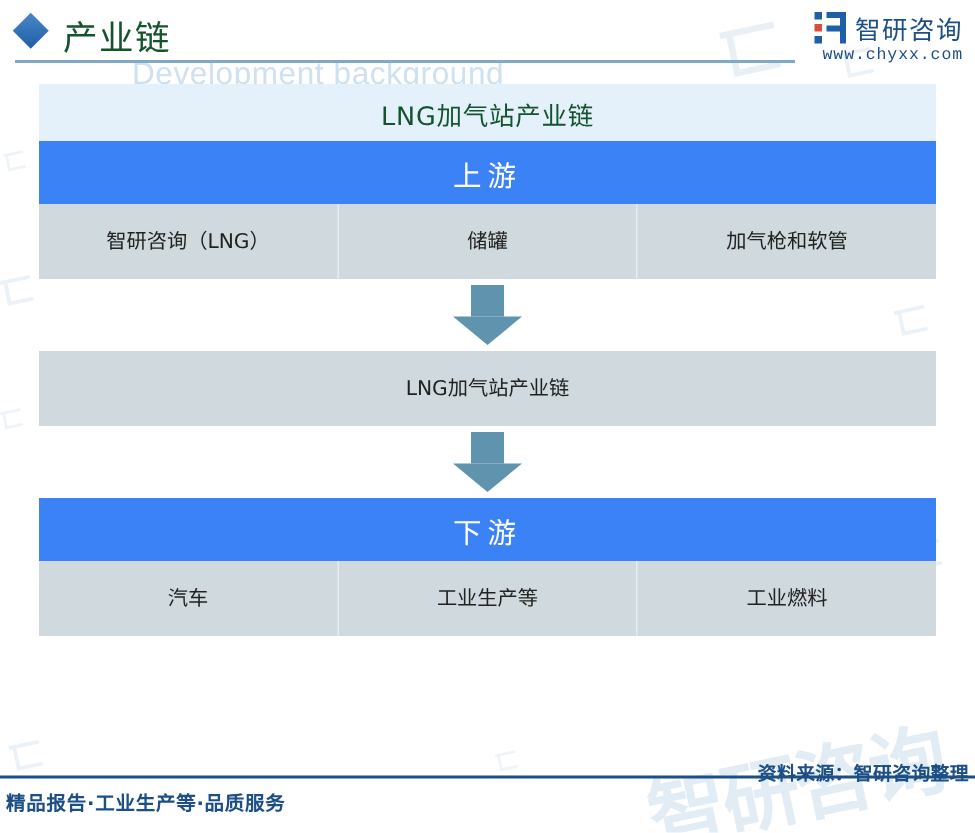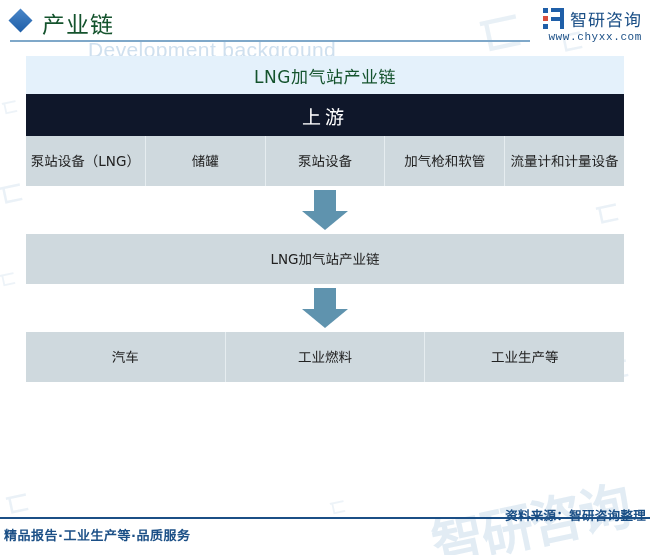--- a/index.html
+++ b/index.html
@@ -141,21 +141,21 @@
     justify-content: center;
     font-size: 17px;
     color: #14532d;
     font-family: "DejaVu Sans", "Liberation Sans", sans-serif;
     letter-spacing: 0.5px;
   }
 
   .tier { margin: 0; }
   .tier-header {
     height: 42px;
-    background: #0f172a;
+    background: #3b82f6;
     display: flex;
     align-items: center;
     justify-content: center;
     color: #ffffff;
     font-size: 19px;
     letter-spacing: 4px;
     font-family: "DejaVu Sans", "Liberation Sans", sans-serif;
   }
   .tier-items {
     display: flex;
@@ -286,25 +286,23 @@
   </div>
 </div>
 
 <div class="chart">
 
   <div class="chain-title">LNG加气站产业链</div>
 
   <div class="tier">
     <div class="tier-header">上游</div>
     <div class="tier-items">
-      <div class="tier-item">泵站设备（LNG）</div>
+      <div class="tier-item">智研咨询（LNG）</div>
       <div class="tier-item">储罐</div>
-      <div class="tier-item">泵站设备</div>
       <div class="tier-item">加气枪和软管</div>
-      <div class="tier-item">流量计和计量设备</div>
     </div>
   </div>
 
   <div class="arrow-wrap">
     <div class="down-arrow">
       <span class="shaft"></span>
         <span class="head"></span>
     </div>
   </div>
 
@@ -315,24 +313,25 @@
   </div>
 
   <div class="arrow-wrap">
     <div class="down-arrow">
       <span class="shaft"></span>
         <span class="head"></span>
     </div>
   </div>
 
   <div class="tier">
+    <div class="tier-header">下游</div>
     <div class="tier-items">
       <div class="tier-item">汽车</div>
+      <div class="tier-item">工业生产等</div>
       <div class="tier-item">工业燃料</div>
-      <div class="tier-item">工业生产等</div>
     </div>
   </div>
 
 </div>
 
 <div class="footer">
   <div class="footer-source">资料来源：智研咨询整理</div>
   <div class="footer-rule"></div>
   <div class="footer-left">精品报告·工业生产等·品质服务</div>
 </div>

